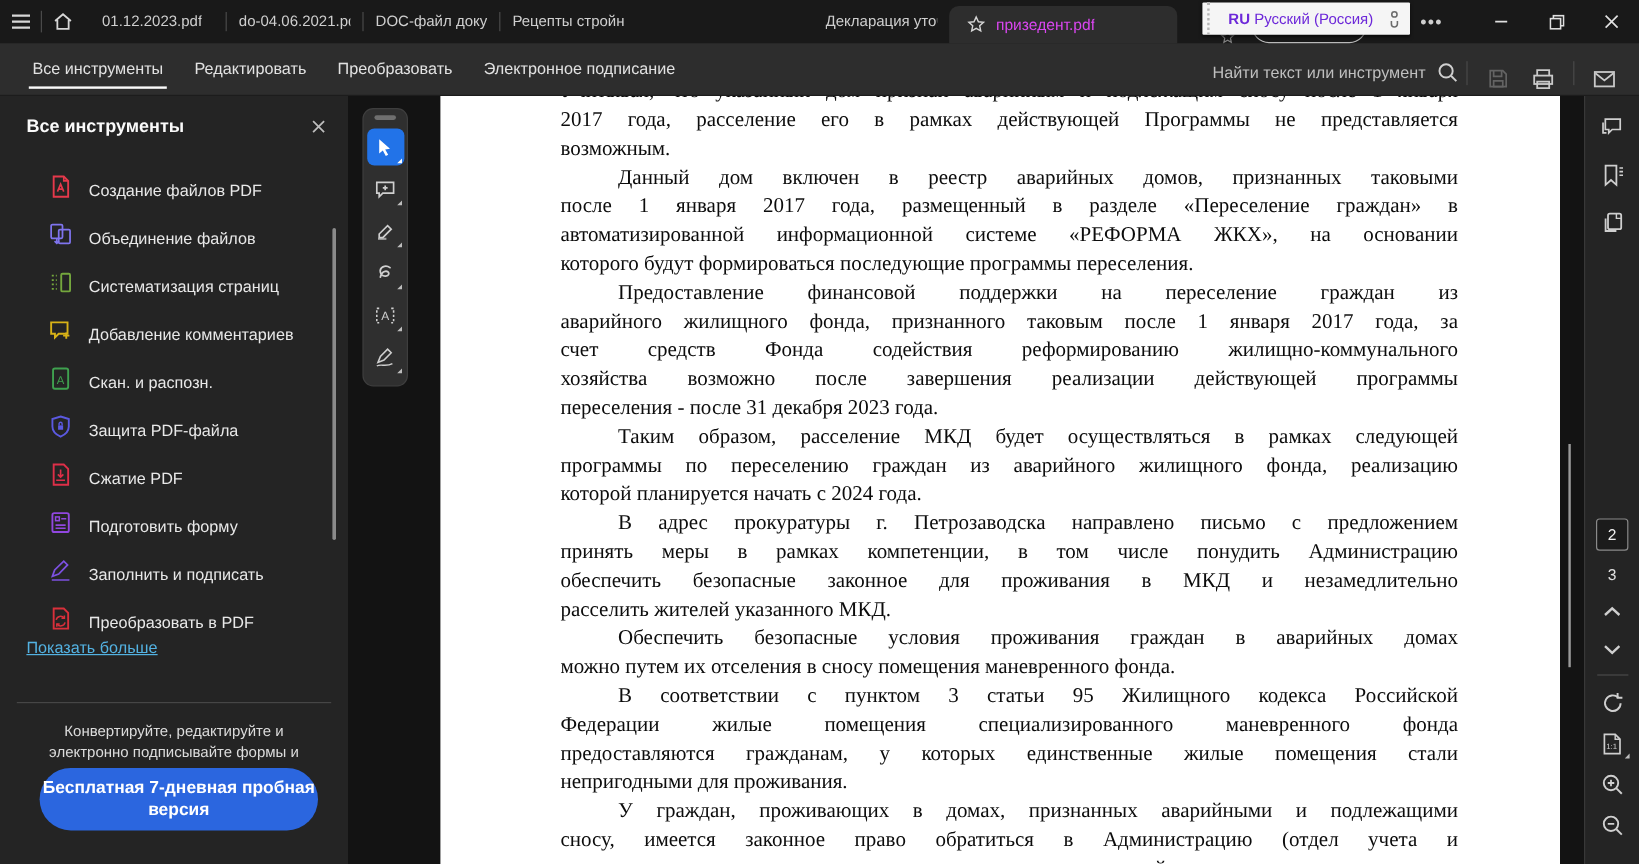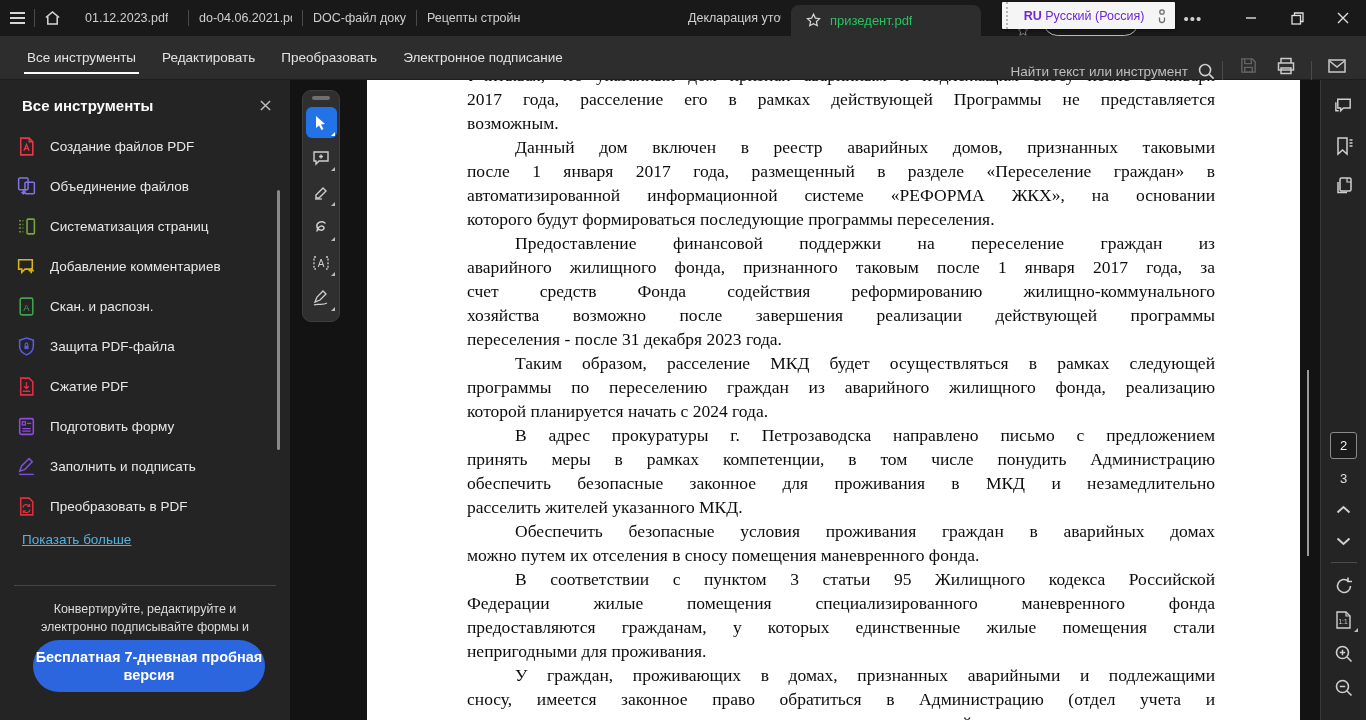--- a/index.html
+++ b/index.html
@@ -11,57 +11,57 @@
   .titlebar{position:absolute;top:0;left:0;right:0;height:36px;background:#191919;display:flex;align-items:center;}
   .tb-icons{display:flex;align-items:center;height:100%;}
   .tb-btn{width:34px;height:36px;display:flex;align-items:center;justify-content:center;color:#d6d6d6;cursor:pointer;}
   .tb-sep{width:1px;height:18px;background:#4a4a4a;}
   .tabs{display:flex;align-items:flex-end;height:100%;margin-left:6px;}
   .tab{height:36px;max-width:113px;min-width:113px;padding:0 10px;display:flex;align-items:center;overflow:hidden;cursor:pointer;}
   .tab-label{font-size:12.5px;color:#cfcfcf;white-space:nowrap;overflow:hidden;}
   .tab-sep{width:1px;height:16px;background:#4a4a4a;align-self:center;}
   .tab-gap{width:148px;height:36px;}
   .tab.active{background:#2d2d2d;border-radius:8px 8px 0 0;max-width:210px;min-width:190px;height:31px;padding:0 14px;}
-  .tab.active .tab-label{color:#22c55e;font-size:13px;}
+  .tab.active .tab-label{color:#d946ef;font-size:13px;}
   .tab-star{width:17px;height:17px;margin-right:8px;flex:none;}
   .pin-star{position:absolute;left:1016px;top:24px;width:14px;height:14px;z-index:3;opacity:.8;}
   .create-btn{position:absolute;left:1043px;top:7px;width:96px;height:29px;border:1.5px solid #b9b9b9;
               border-radius:15px;display:flex;align-items:center;justify-content:center;font-size:12.5px;
               color:#d8d8d8;z-index:2;background:transparent;}
   .langbar{position:absolute;left:1002px;top:2px;width:173px;height:27px;background:#f5f5f5;z-index:6;
            display:flex;align-items:center;box-shadow:0 1px 3px rgba(0,0,0,.6);border-radius:1px;}
   .lang-grip{width:8px;height:100%;border-left:2px dotted #b5b5b5;margin-left:4px;}
   .lang-text{flex:1;text-align:center;color:#6d28d9;font-size:12.5px;white-space:nowrap;}
   .lang-opt{width:16px;height:16px;margin-right:5px;color:#6c6c6c;}
   .more-dots{position:absolute;left:1176px;top:0;width:34px;height:36px;display:flex;align-items:center;justify-content:center;color:#cfcfcf;font-size:15px;letter-spacing:1px;cursor:pointer;}
   .win-controls{position:absolute;right:0;top:0;height:36px;display:flex;}
   .win-btn{width:46px;height:36px;display:flex;align-items:center;justify-content:center;color:#e0e0e0;cursor:pointer;}
 
   
   .menubar{position:absolute;top:36px;left:0;right:0;height:44px;background:#2d2d2d;display:flex;align-items:center;border-bottom:1px solid #1c1c1c;}
   .menu-items{display:flex;align-items:center;height:100%;margin-left:14px;}
   .menu-item{height:100%;display:flex;align-items:center;padding:0 13px;font-size:13.5px;color:#e2e2e2;cursor:pointer;position:relative;white-space:nowrap;}
   .menu-item.active::after{content:"";position:absolute;left:10px;right:10px;bottom:5px;height:2px;background:#fafafa;}
-  .menu-right{margin-left:auto;display:flex;align-items:flex-end;margin-right:10px;margin-top:16px;}
+  .menu-right{margin-left:auto;display:flex;align-items:flex-start;margin-right:10px;margin-top:16px;}
   .search-box{display:flex;align-items:center;cursor:pointer;}
   .search-label{font-size:13.5px;color:#bfbfbf;margin-right:9px;white-space:nowrap;}
   .mb-icon{width:38px;height:30px;display:flex;align-items:center;justify-content:center;color:#c9c9c9;cursor:pointer;}
   .mb-icon.dim{color:#636363;}
   .mb-sep{width:1px;height:20px;background:#4a4a4a;margin:0 6px;}
 
   
   .main{position:absolute;top:80px;left:0;right:0;bottom:0;}
 
   
   .tools-panel{position:absolute;left:0;top:0;bottom:0;width:290px;background:#242424;z-index:2;}
   .panel-header{display:flex;align-items:center;padding:14px 14px 6px 22px;}
   .panel-title{font-size:15px;font-weight:bold;color:#fafafa;flex:1;}
   .panel-close{width:22px;height:22px;display:flex;align-items:center;justify-content:center;color:#bdbdbd;cursor:pointer;font-size:13px;}
   .tool-list{list-style:none;margin-top:4px;}
-  .tool-item{height:40px;display:flex;align-items:center;padding-left:16px;cursor:pointer;}
+  .tool-item{height:40px;display:flex;align-items:flex-end;padding-left:40px;cursor:pointer;}
   .tool-icon{width:21px;height:21px;flex:none;margin-right:13px;display:flex;align-items:center;justify-content:center;}
   .tool-icon svg{width:21px;height:21px;}
   .tool-label{font-size:13.5px;color:#e8e8e8;white-space:nowrap;}
   .show-more{margin:6px 0 0 22px;font-size:13.5px;color:#53b2e2;cursor:pointer;display:inline-block;text-decoration:underline;}
   .panel-divider{position:absolute;left:14px;right:14px;top:505px;height:1px;background:#464646;}
   .promo-text{position:absolute;left:25px;right:25px;top:520px;text-align:center;font-size:12.5px;line-height:1.45;color:#dcdcdc;}
   .trial-btn{position:absolute;left:33px;top:560px;width:232px;height:52px;background:#2b66df;border:none;border-radius:26px;
              color:#fff;font-weight:bold;font-size:14.5px;line-height:1.25;cursor:pointer;font-family:"Liberation Sans",sans-serif;}
   .panel-scroll{position:absolute;right:10px;top:110px;width:3px;height:260px;background:#8a8a8a;border-radius:2px;}
 

